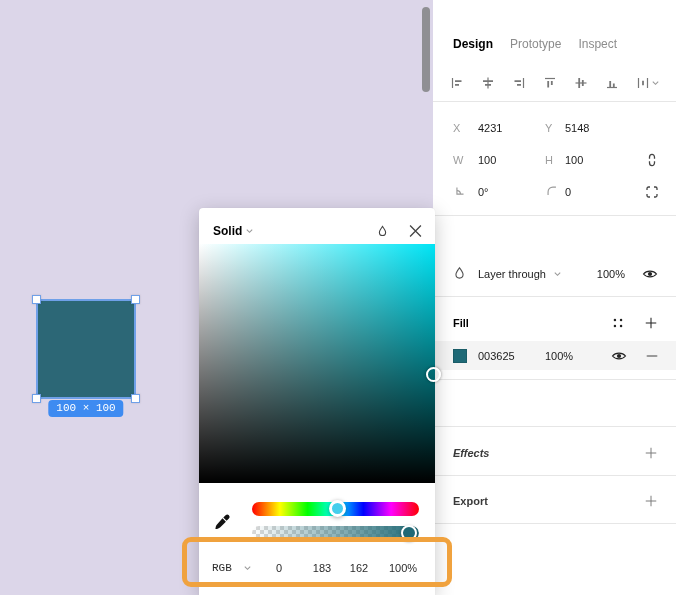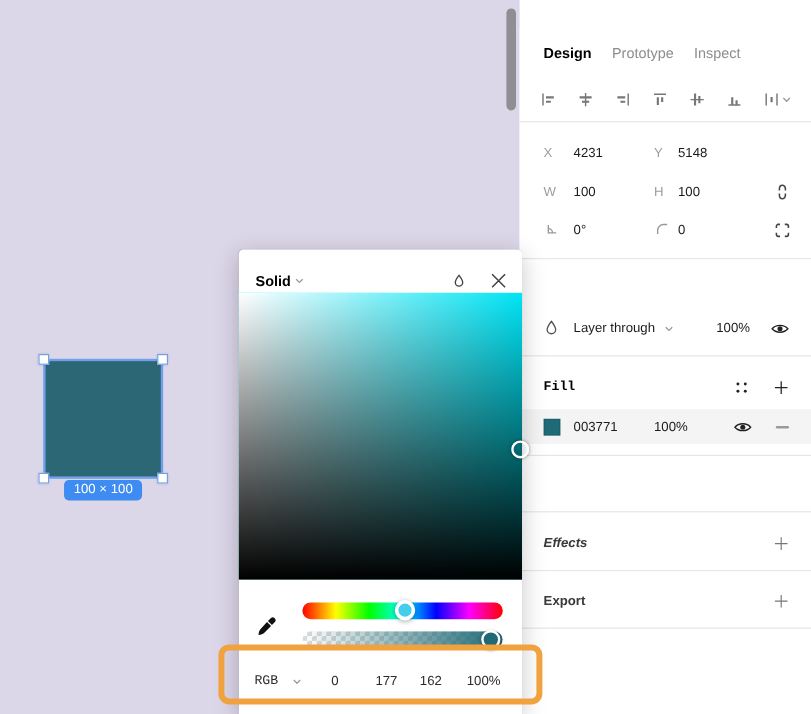--- a/index.html
+++ b/index.html
@@ -4,21 +4,21 @@
 <style>
   html,body{margin:0;padding:0;}
   body{
     width:676px;height:595px;position:relative;overflow:hidden;
     font-family:"Liberation Sans",sans-serif;
     -webkit-font-smoothing:antialiased;
     background:#fff;
   }
   .abs{position:absolute;}
   
-  .canvas{left:0;top:0;width:433px;height:595px;background:#DCD6E9;}
+  .canvas{left:0;top:0;width:433px;height:595px;background:#DCD6E9;font-family:Liberation Mono, monospace;}
   .scrollbar{left:422px;top:7px;width:8px;height:85px;border-radius:4px;background:#8F8F93;}
   .shape{left:38px;top:301px;width:96px;height:96px;background:#2C6776;box-shadow:0 0 0 2px #6FA0E8;}
   .handle{position:absolute;width:9px;height:9px;background:#fff;border:1px solid #6FA0E8;box-sizing:border-box;box-shadow:0 0 2px rgba(0,0,0,.15);}
   .h-tl{left:-6px;top:-6px;} .h-tr{right:-6px;top:-6px;} .h-bl{left:-6px;bottom:-6px;} .h-br{right:-6px;bottom:-6px;}
   .size-badge{left:86px;top:400px;transform:translateX(-50%);background:#3E8BF1;color:#fff;
     font-size:11px;line-height:13px;padding:2px 8px;border-radius:4px;white-space:nowrap;}
   
   .panel{left:433px;top:0;width:243px;height:584px;background:#fff;font-size:11px;color:#1b1b1b;margin-top:24px;}
   .tabs{left:0;top:0;width:243px;height:40px;display:flex;align-items:center;gap:17px;padding-left:20px;box-sizing:border-box;font-size:12px;}
   .tab-active{font-weight:700;color:#000;}
@@ -31,21 +31,21 @@
   .plabel2{position:absolute;left:112px;top:50%;transform:translateY(-50%);color:#9D9D9D;}
   .pval2{position:absolute;left:132px;top:50%;transform:translateY(-50%);}
   .rowicon{position:absolute;left:211px;top:50%;transform:translateY(-50%);}
   .sec-title{position:absolute;left:20px;top:50%;transform:translateY(-50%);font-weight:700;color:#000;}
   .sec-label{position:absolute;left:20px;top:50%;transform:translateY(-50%);font-weight:600;color:#3a3a3a;}
   .fillrow{left:0;top:317px;width:243px;height:29px;background:#F4F4F4;}
   .swatch{position:absolute;left:20px;top:50%;transform:translateY(-50%);width:14px;height:14px;background:#1F6A77;border:1px solid rgba(0,0,0,.12);box-sizing:border-box;}
   
   .picker{left:199px;top:208px;width:236px;height:387px;background:#fff;border-radius:4px 4px 0 0;
     box-shadow:0 5px 20px rgba(0,0,0,.22), 0 0 1px rgba(0,0,0,.1);z-index:5;}
-  .picker-header{position:absolute;left:0;top:0;width:236px;height:52px;border-bottom:1px solid #d946ef;box-sizing:border-box;}
+  .picker-header{position:absolute;left:0;top:0;width:236px;height:52px;border-bottom:6px solid #d946ef;box-sizing:border-box;}
   .picker-title{position:absolute;left:14px;top:50%;transform:translateY(-50%);font-weight:700;font-size:12px;color:#000;}
   .grad{position:absolute;left:0;top:36px;width:236px;height:239px;
     background:linear-gradient(to bottom,rgba(0,0,0,0),#000),linear-gradient(to right,#fff,rgba(255,255,255,0)),#00E4F5;}
   .grad-handle{position:absolute;left:227px;top:159px;width:15px;height:15px;border-radius:50%;
     border:2.5px solid #fff;box-sizing:border-box;box-shadow:0 0 3px rgba(0,0,0,.45);background:transparent;z-index:6;}
   .hue{position:absolute;left:53px;top:294px;width:167px;height:14px;border-radius:7px;
     background:linear-gradient(to right,#ff0000 0%,#ffff00 16.7%,#00ff00 33.3%,#00ffff 50%,#0000ff 66.7%,#ff00ff 83.3%,#ff0000 100%);}
   .hue-handle{position:absolute;left:130px;top:292px;width:17px;height:17px;border-radius:50%;
     background:#45CEEC;border:3px solid #fff;box-sizing:border-box;box-shadow:0 1px 4px rgba(0,0,0,.35);}
   .alpha{position:absolute;left:53px;top:318px;width:167px;height:14px;border-radius:7px;overflow:hidden;
@@ -198,40 +198,40 @@
     <span class="rowicon" style="left:209px;">
         <svg width="16" height="16" viewBox="0 0 16 16">
           <path d="M1.5 8C4.5 4.2 11.5 4.2 14.5 8 11.5 11.8 4.5 11.8 1.5 8Z" fill="none" stroke="#222" stroke-width="1.2"></path>
           <circle cx="8" cy="8" r="2.1" fill="#222"></circle>
         </svg>
       </span>
   </div>
 
   <div class="abs divider" style="top:272px;"></div>
 
-  <div class="abs prow" style="top:286px;font-family:Liberation Mono, monospace;">
+  <div class="abs prow" style="top:286px;">
     <span class="sec-title">Fill</span>
     <span class="rowicon" style="left:178px;">
         <svg width="14" height="14" viewBox="0 0 16 16" fill="#222">
           <circle cx="4.5" cy="4.5" r="1.4"></circle>
           <circle cx="11.5" cy="4.5" r="1.4"></circle>
           <circle cx="4.5" cy="11.5" r="1.4"></circle>
           <circle cx="11.5" cy="11.5" r="1.4"></circle>
         </svg>
       </span>
     <span class="rowicon" style="left:211px;">
         <svg width="14" height="14" viewBox="0 0 16 16" fill="none" stroke="#222" stroke-width="1.2">
           <path d="M8 2v12M2 8h12"></path>
         </svg>
       </span>
   </div>
 
   <div class="abs fillrow">
     <span class="swatch"></span>
-    <span class="pval">003771</span>
+    <span class="pval">003625</span>
     <span class="plabel2" style="color:#1b1b1b;">100%</span>
     <span class="rowicon" style="left:178px;">
         <svg width="16" height="16" viewBox="0 0 16 16">
           <path d="M1.5 8C4.5 4.2 11.5 4.2 14.5 8 11.5 11.8 4.5 11.8 1.5 8Z" fill="none" stroke="#222" stroke-width="1.2"></path>
           <circle cx="8" cy="8" r="2.1" fill="#222"></circle>
         </svg>
       </span>
     <span class="rowicon" style="left:213px;">
         <svg width="12" height="4" viewBox="0 0 12 4">
           <rect x="0.5" y="1" width="11" height="2" rx="1" fill="#999"></rect>
@@ -304,19 +304,19 @@
   <div class="alpha-handle"></div>
 
   <div class="rgb-row">
     <span class="rgb-mode">RGB</span>
     <span style="position:absolute;left:44px;top:50%;transform:translateY(-50%);">
         <svg width="9" height="8" viewBox="0 0 10 8" fill="none" stroke="#999" stroke-width="1.2">
           <polyline points="2,2.5 5,5.5 8,2.5"></polyline>
         </svg>
       </span>
     <span class="rgb-val" style="left:80px;">0</span>
-    <span class="rgb-val" style="left:123px;">177</span>
+    <span class="rgb-val" style="left:123px;">183</span>
     <span class="rgb-val" style="left:160px;">162</span>
     <span class="rgb-val" style="left:204px;">100%</span>
   </div>
 </div>
 
 <div class="abs highlight"></div>
 
 </body></html>

